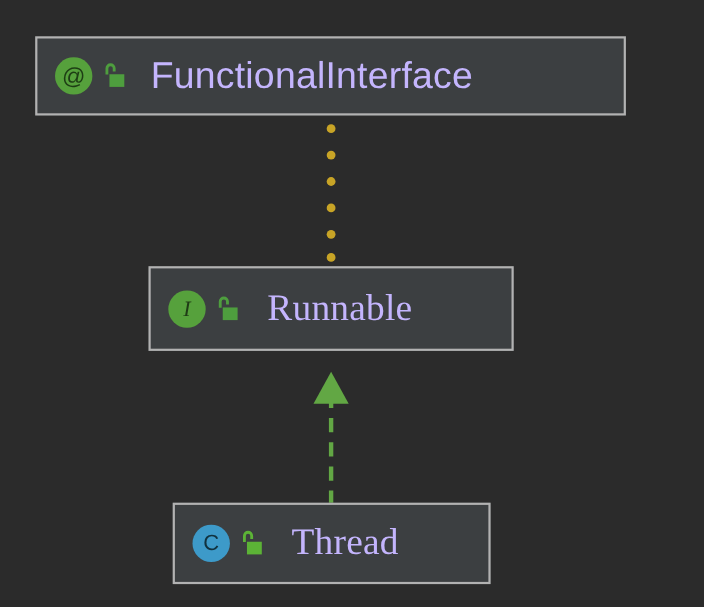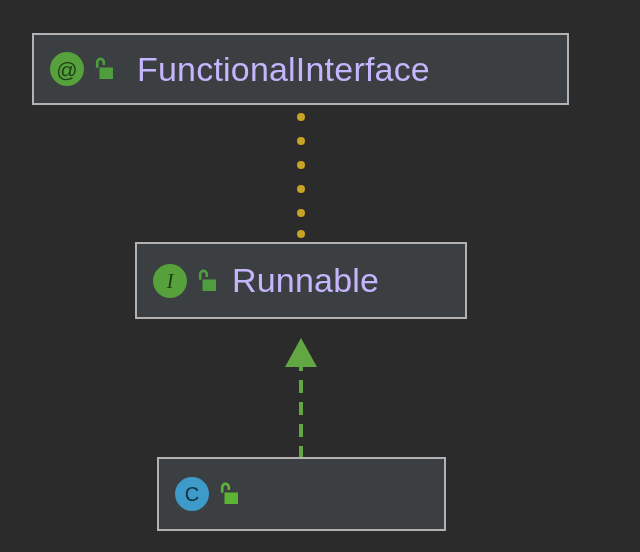--- a/index.html
+++ b/index.html
@@ -102,21 +102,21 @@
   
   .node-label {
     margin-left: 22px;
     color: #c4b5fd;
     font-size: 34px;
     letter-spacing: 0.2px;
     white-space: nowrap;
     font-family: "Liberation Sans", sans-serif;
   }
   #node-runnable .node-label,
-  #node-thread .node-label { margin-left: 14px; }
+  #node-thread .node-label { margin-left: 25px; font-family: Liberation Serif, serif; }
 
   
   .connector {
     position: absolute;
     z-index: 2;
   }
   #connector-annotation-runnable {
     left: 286px;
     top: 108px;
     width: 30px;
@@ -165,15 +165,16 @@
     </svg>
     <div class="node-label">Runnable</div>
   </div>
 
   <div class="uml-node" id="node-thread">
     <div class="badge badge-class">C</div>
     <svg class="lock-icon" viewBox="0 0 22 26">
       <path d="M4.2 10.5 V6.2 a3.3 3.3 0 0 1 6.6 0 V7.6" fill="none" stroke="#5cb336" stroke-width="2.6" stroke-linecap="square"></path>
       <rect x="6.5" y="11.5" width="13.5" height="11.5" fill="#5cb336"></rect>
     </svg>
+    <div class="node-label">Thread</div>
   </div>
 
 </div>
 
 </body></html>

